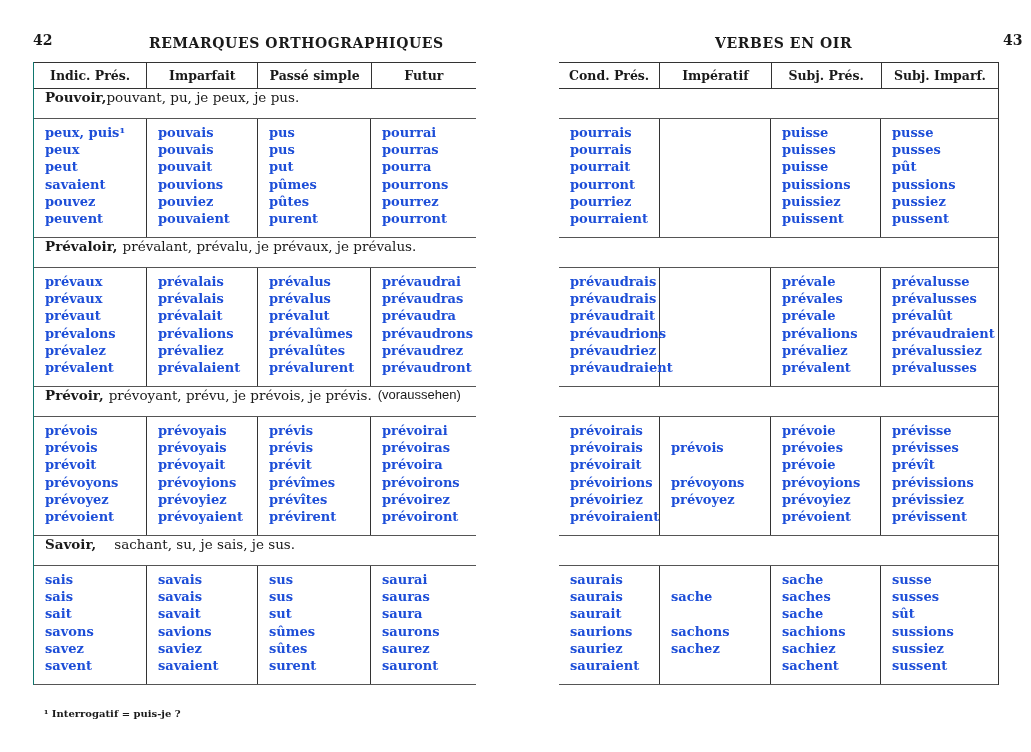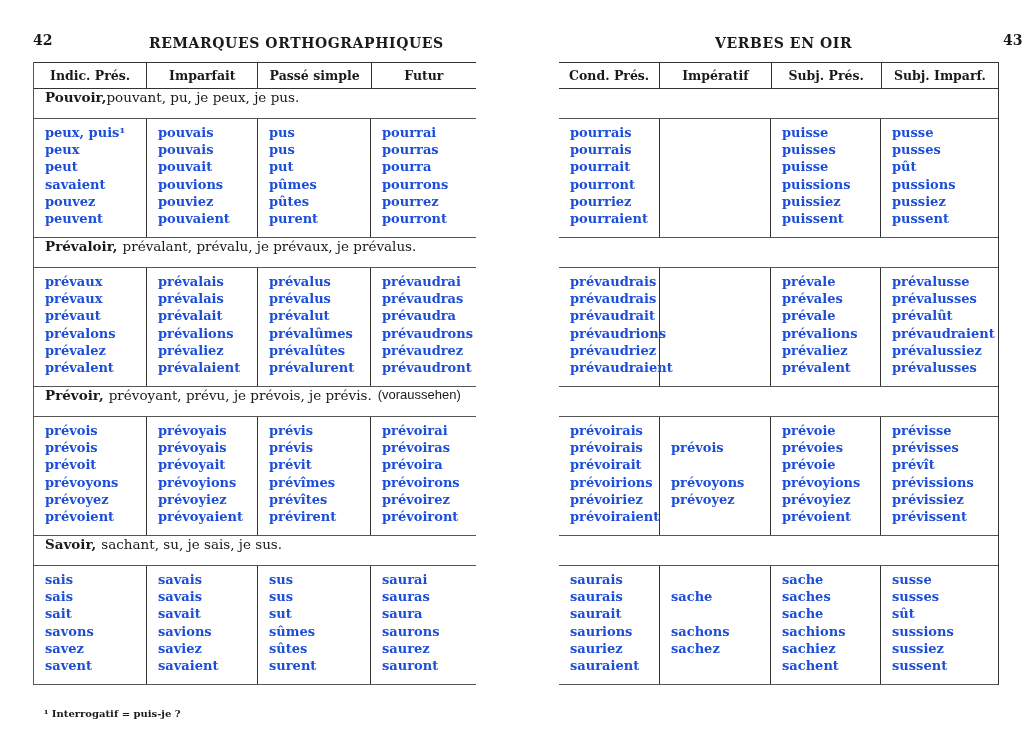--- a/index.html
+++ b/index.html
@@ -149,21 +149,21 @@
           <div class="cell">prévoirai</div>
           <div class="cell">prévoiras</div>
           <div class="cell">prévoira</div>
           <div class="cell">prévoirons</div>
           <div class="cell">prévoirez</div>
           <div class="cell">prévoiront</div>
         </div>
       </div>
       <div class="vrow">
         <b>Savoir,</b>
-        <span style="margin-left: 5px;">sachant, su, je sais, je sus.</span>
+        <span style="margin-left: 18px;">sachant, su, je sais, je sus.</span>
       </div>
       <div class="block">
         <div class="col c1">
           <div class="cell">sais</div>
           <div class="cell">sais</div>
           <div class="cell">sait</div>
           <div class="cell">savons</div>
           <div class="cell">savez</div>
           <div class="cell">savent</div>
         </div>

